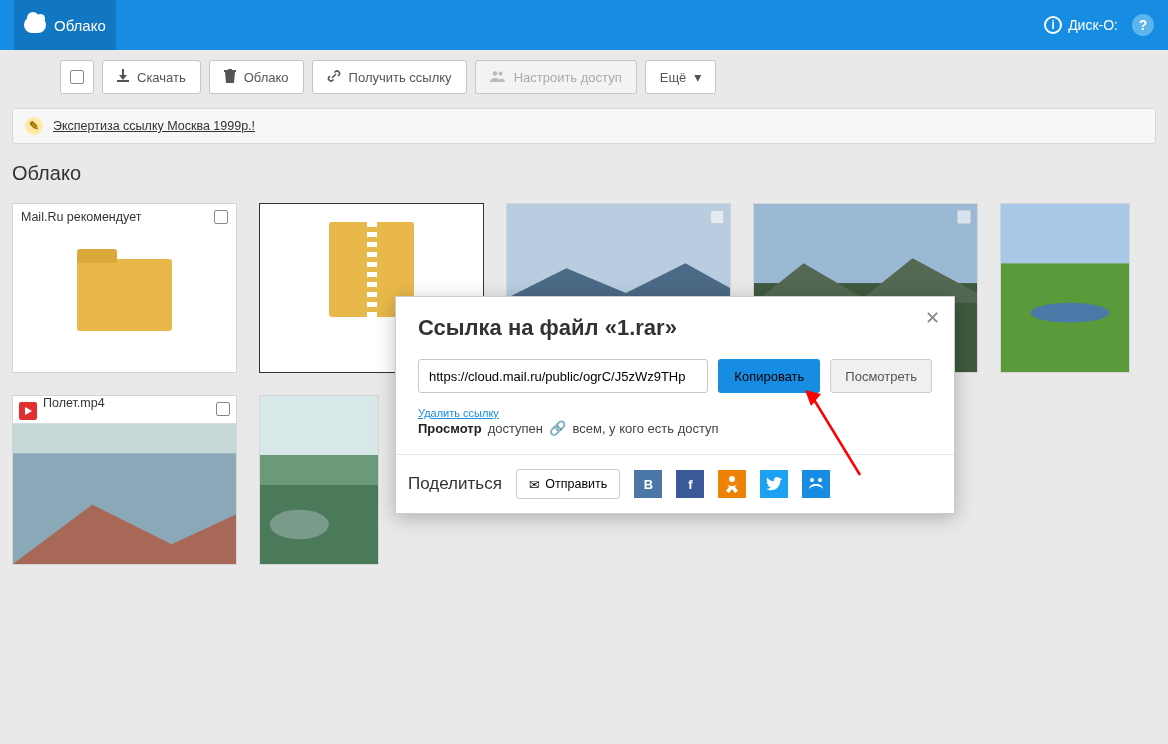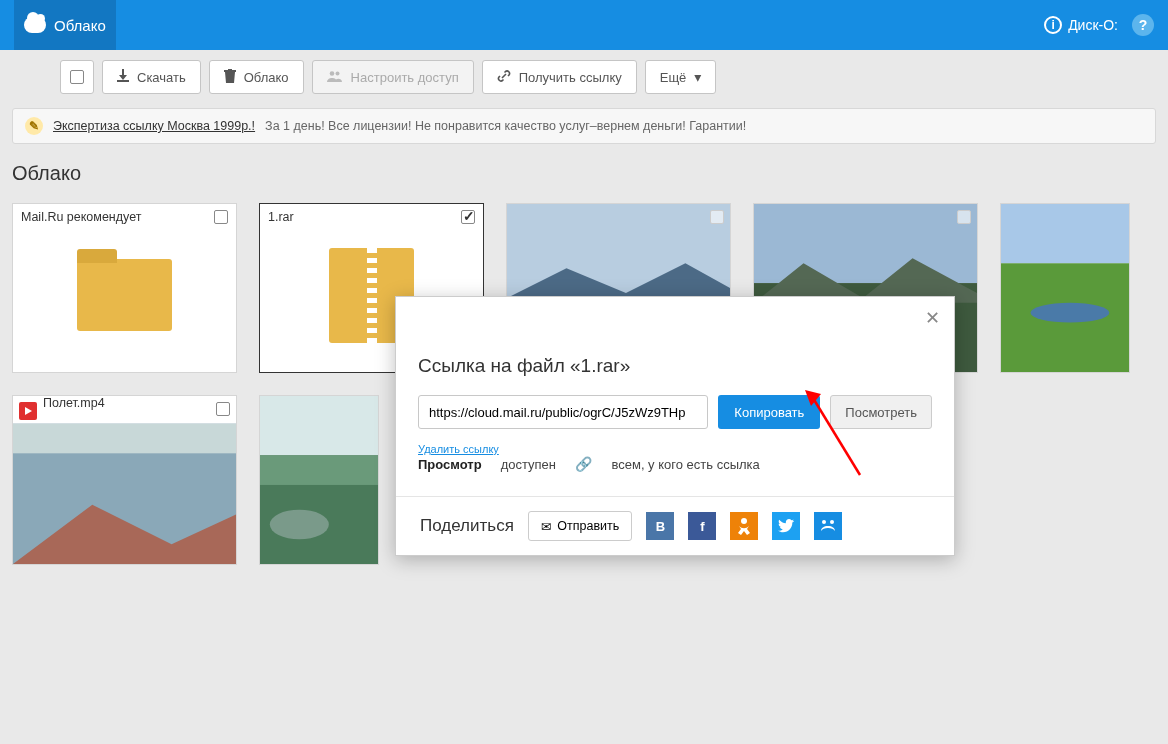--- a/index.html
+++ b/index.html
@@ -45,32 +45,32 @@
   .archive-ico:after{content:"";position:absolute;top:0;left:38px;width:10px;height:95px;background:repeating-linear-gradient(#fff 0 5px,#e8b84a 5px 10px);}
   .img-thumb{ width:100%;height:100%; }
   .img-card { width:225px; height:170px; border:1px solid #d5d5d5; position:relative;}
   .img-card.wide {width:130px;}
   .img-check{position:absolute;top:6px;right:6px;width:14px;height:14px;border:1.5px solid #ccc;border-radius:2px;background:rgba(255,255,255,.6);}
   .vid-badge{position:absolute;top:6px;left:6px;width:18px;height:18px;background:#e03030;border-radius:2px;display:flex;align-items:center;justify-content:center;}
   .vid-badge:after{content:"";border-left:7px solid #fff;border-top:4px solid transparent;border-bottom:4px solid transparent;margin-left:1px;}
   .file-label{position:absolute;top:0;left:30px;font-size:12.5px;color:#333;}
   
   .modal { position:absolute; top:296px; left:395px; width:560px; background:#fff; border:1px solid #ccc; box-shadow:0 4px 18px rgba(0,0,0,.25); padding:18px 22px 16px; }
-  .modal h2{ font-size:19px;font-weight:normal; margin-bottom:18px;margin-top:40px;}
+  .modal h2{ font-size:22px;font-weight:bold; margin-bottom:18px;}
   .modal .close-x{ position:absolute;top:10px;right:14px;font-size:18px;color:#888;cursor:pointer;}
   .link-row{ display:flex;gap:10px;align-items:center;border-radius:8px;}
   .link-row input{ flex:1;height:34px;border:1px solid #c8c8c8;border-radius:3px;padding:0 10px;font-size:13px;}
-  .btn-prim{ height:34px;background:#168de2;color:#ffffff;border:none;border-radius:3px;padding:0 16px;font-size:13px;cursor:pointer;}
+  .btn-prim{ height:34px;background:#168de2;color:#000000;border:none;border-radius:3px;padding:0 16px;font-size:13px;cursor:pointer;}
   .btn-sec{ height:34px;background:#f0f0f0;color:#555;border:1px solid #ccc;border-radius:3px;padding:0 14px;font-size:13px;cursor:pointer;}
   .del-link{ display:inline-block;margin-top:14px;color:#168de2;text-decoration:underline;font-size:11px;cursor:pointer;}
   .sec-title{ font-size:17px;margin-top:24px;margin-bottom:10px;}
-  .access-row{ font-size:13px;color:#444;display:flex;align-items:center;gap:19px;}
+  .access-row{ font-size:13px;color:#444;display:flex;align-items:center;gap:6px;}
   .access-row b{color:#222;}
   .link-glyph{color:#59b559;font-size:14px;}
-  .share-row{border-top:1px solid #e5e5e5;margin:24px -22px -16px;padding:14px 24px;display:flex;align-items:center;gap:14px;}
+  .share-row{border-top:1px solid #e5e5e5;margin:18px -22px -16px;padding:14px 12px;display:flex;align-items:center;gap:14px;}
   .share-row h3{font-size:17px;font-weight:normal;}
   .send-btn{height:30px;border:1px solid #ccc;border-radius:3px;background:#fff;padding:0 12px;display:flex;align-items:center;gap:6px;font-size:12.5px;cursor:pointer;}
   .soc{width:28px;height:28px;display:inline-flex;align-items:center;justify-content:center;color:#fff;font-weight:bold;font-size:13px;cursor:pointer;}
   .soc.vk{background:#4a76a8;} .soc.fb{background:#3b5998;} .soc.ok{background:#ee8208;} .soc.tw{background:#1da1f2;} .soc.mm{background:#168de2;}
   
   .arrow-ann{position:absolute;top:390px;left:805px;width:60px;height:90px;pointer-events:none;}
 </style>
 </head>
 <body>
 
@@ -104,73 +104,68 @@
       </span>
       <span>Скачать</span>
     </div>
     <div class="tbtn">
       <span class="ico">
         <svg width="12" height="14" viewBox="0 0 12 14">
             <path fill="#555" d="M1 3h10l-1 11H2zM0 1h12v2H0zM4 0h4v1H4z"></path>
           </svg>
       </span>
       <span>Облако</span>
+    </div>
+    <div class="tbtn">
+      <span class="ico">
+        <svg width="14" height="14" viewBox="0 0 14 14">
+            <path fill="none" stroke="#555" stroke-width="1.6" d="M5 9l4-4M3 7l-1 1a2.5 2.5 0 003.5 3.5l1-1M11 7l1-1A2.5 2.5 0 008.5 2.5l-1 1"></path>
+          </svg>
+      </span>
+      <span>Получить ссылку</span>
     </div>
     <div class="tbtn disabled">
       <span class="ico">
         <svg width="16" height="12" viewBox="0 0 16 12">
             <g fill="#bbb">
               <circle cx="5" cy="3.5" r="2.3"></circle>
               <circle cx="10.5" cy="3.5" r="2"></circle>
               <path d="M0 12c0-2.5 2.5-4 5-4s5 1.5 5 4z"></path>
               <path d="M8 12c0-2 1.6-3.2 3.3-3.2S15 10 15 12z"></path>
             </g>
           </svg>
       </span>
       <span>Настроить доступ</span>
     </div>
     <div class="tbtn">
-      <span class="ico">
-        <svg width="14" height="14" viewBox="0 0 14 14">
-            <path fill="none" stroke="#555" stroke-width="1.6" d="M5 9l4-4M3 7l-1 1a2.5 2.5 0 003.5 3.5l1-1M11 7l1-1A2.5 2.5 0 008.5 2.5l-1 1"></path>
-          </svg>
-      </span>
-      <span>Получить ссылку</span>
-    </div>
-    <div class="tbtn">
       <span>Ещё</span>
       <span class="ico">▾</span>
     </div>
   </div>
 
   <div class="ad-strip">
     <span class="ad-dot">✎</span>
     <a>Экспертиза ссылку Москва 1999р.!</a>
-    <span>За 1 день! Все лицензии! Не понравится качество услуг–вернем деньги! Гарантии!</span>
   </div>
 
   <div class="crumb">Облако</div>
 
   <div class="grid">
 
     <div class="card">
       <div class="card-top">
         <span>Mail.Ru рекомендует</span>
         <span class="chk"></span>
       </div>
       <div class="thumb">
           <div class="folder-ico"></div>
         </div>
     </div>
 
     <div class="card sel">
-      <div class="card-top">
-        <span>1.rar</span>
-        <span class="chk checked"></span>
-      </div>
       <div class="thumb">
           <div class="archive-ico"></div>
         </div>
     </div>
 
     <div class="img-card">
       <svg class="img-thumb" viewBox="0 0 225 170" preserveAspectRatio="none">
         <rect width="225" height="95" fill="#b8cde0"></rect>
         <rect y="95" width="225" height="75" fill="#6a88a4"></rect>
         <polygon points="0,95 60,65 120,90 180,60 225,85 225,95" fill="#4c6a86"></polygon>
@@ -225,21 +220,21 @@
   <div class="link-row">
     <input type="text" value="https://cloud.mail.ru/public/ogrC/J5zWz9THp" style="">
     <button class="btn-prim">Копировать</button>
     <button class="btn-sec">Посмотреть</button>
   </div>
   <a class="del-link">Удалить ссылку</a>
   <div class="access-row">
     <b>Просмотр</b>
     <span>доступен</span>
     <span class="link-glyph">🔗</span>
-    <span>всем, у кого есть ссылка</span>
+    <span>всем, у кого есть доступ</span>
   </div>
   <div class="share-row">
     <h3>Поделиться</h3>
     <button class="send-btn">
       <span>✉</span>
       <span>Отправить</span>
     </button>
     <span class="soc vk">B</span>
     <span class="soc fb">f</span>
     <span class="soc ok">

